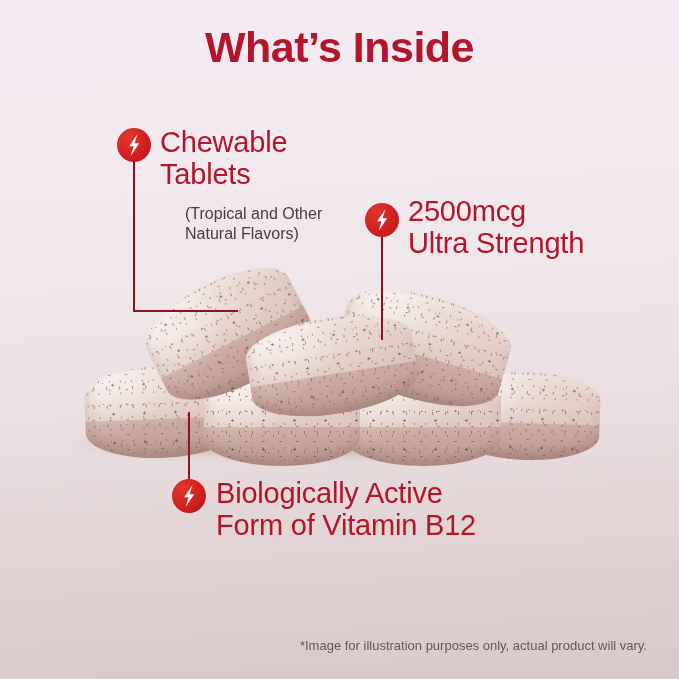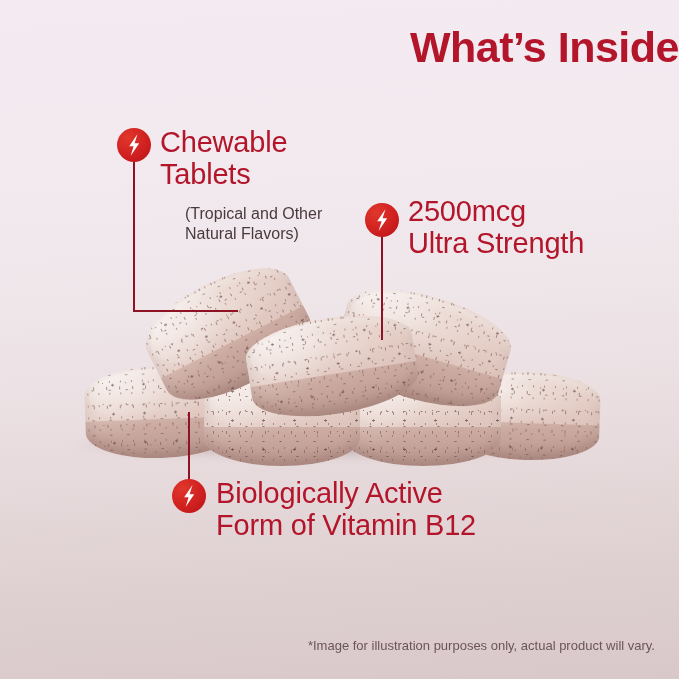--- a/index.html
+++ b/index.html
@@ -23,21 +23,21 @@
        #ded0d1 84%,
        #d9c8c9 100%);
   }
 
   
   .title {
     position: absolute;
     top: 24px;
     left: 0;
     width: 679px;
-    text-align: right;
+    text-align: center;
     font-size: 43px;
     font-weight: bold;
     letter-spacing: -0.5px;
     color: #b3152a;
     line-height: 1.1;
   }
 
   
   .pile {
     position: absolute;
@@ -168,21 +168,21 @@
   
   #badge-2    { left: 365px; top: 203px; }
   #headline-2 { left: 408px; top: 195px; width: 270px; }
   
   #badge-3    { left: 172px; top: 479px; }
   #headline-3 { left: 216px; top: 477px; width: 420px; }
 
   
   .footnote {
     position: absolute;
-    right: 24px;
+    right: 32px;
     bottom: 26px;
     font-size: 13px;
     color: #6b5558;
     text-align: right;
   }
 </style>
 </head>
 <body>
 
 <div id="stage">

